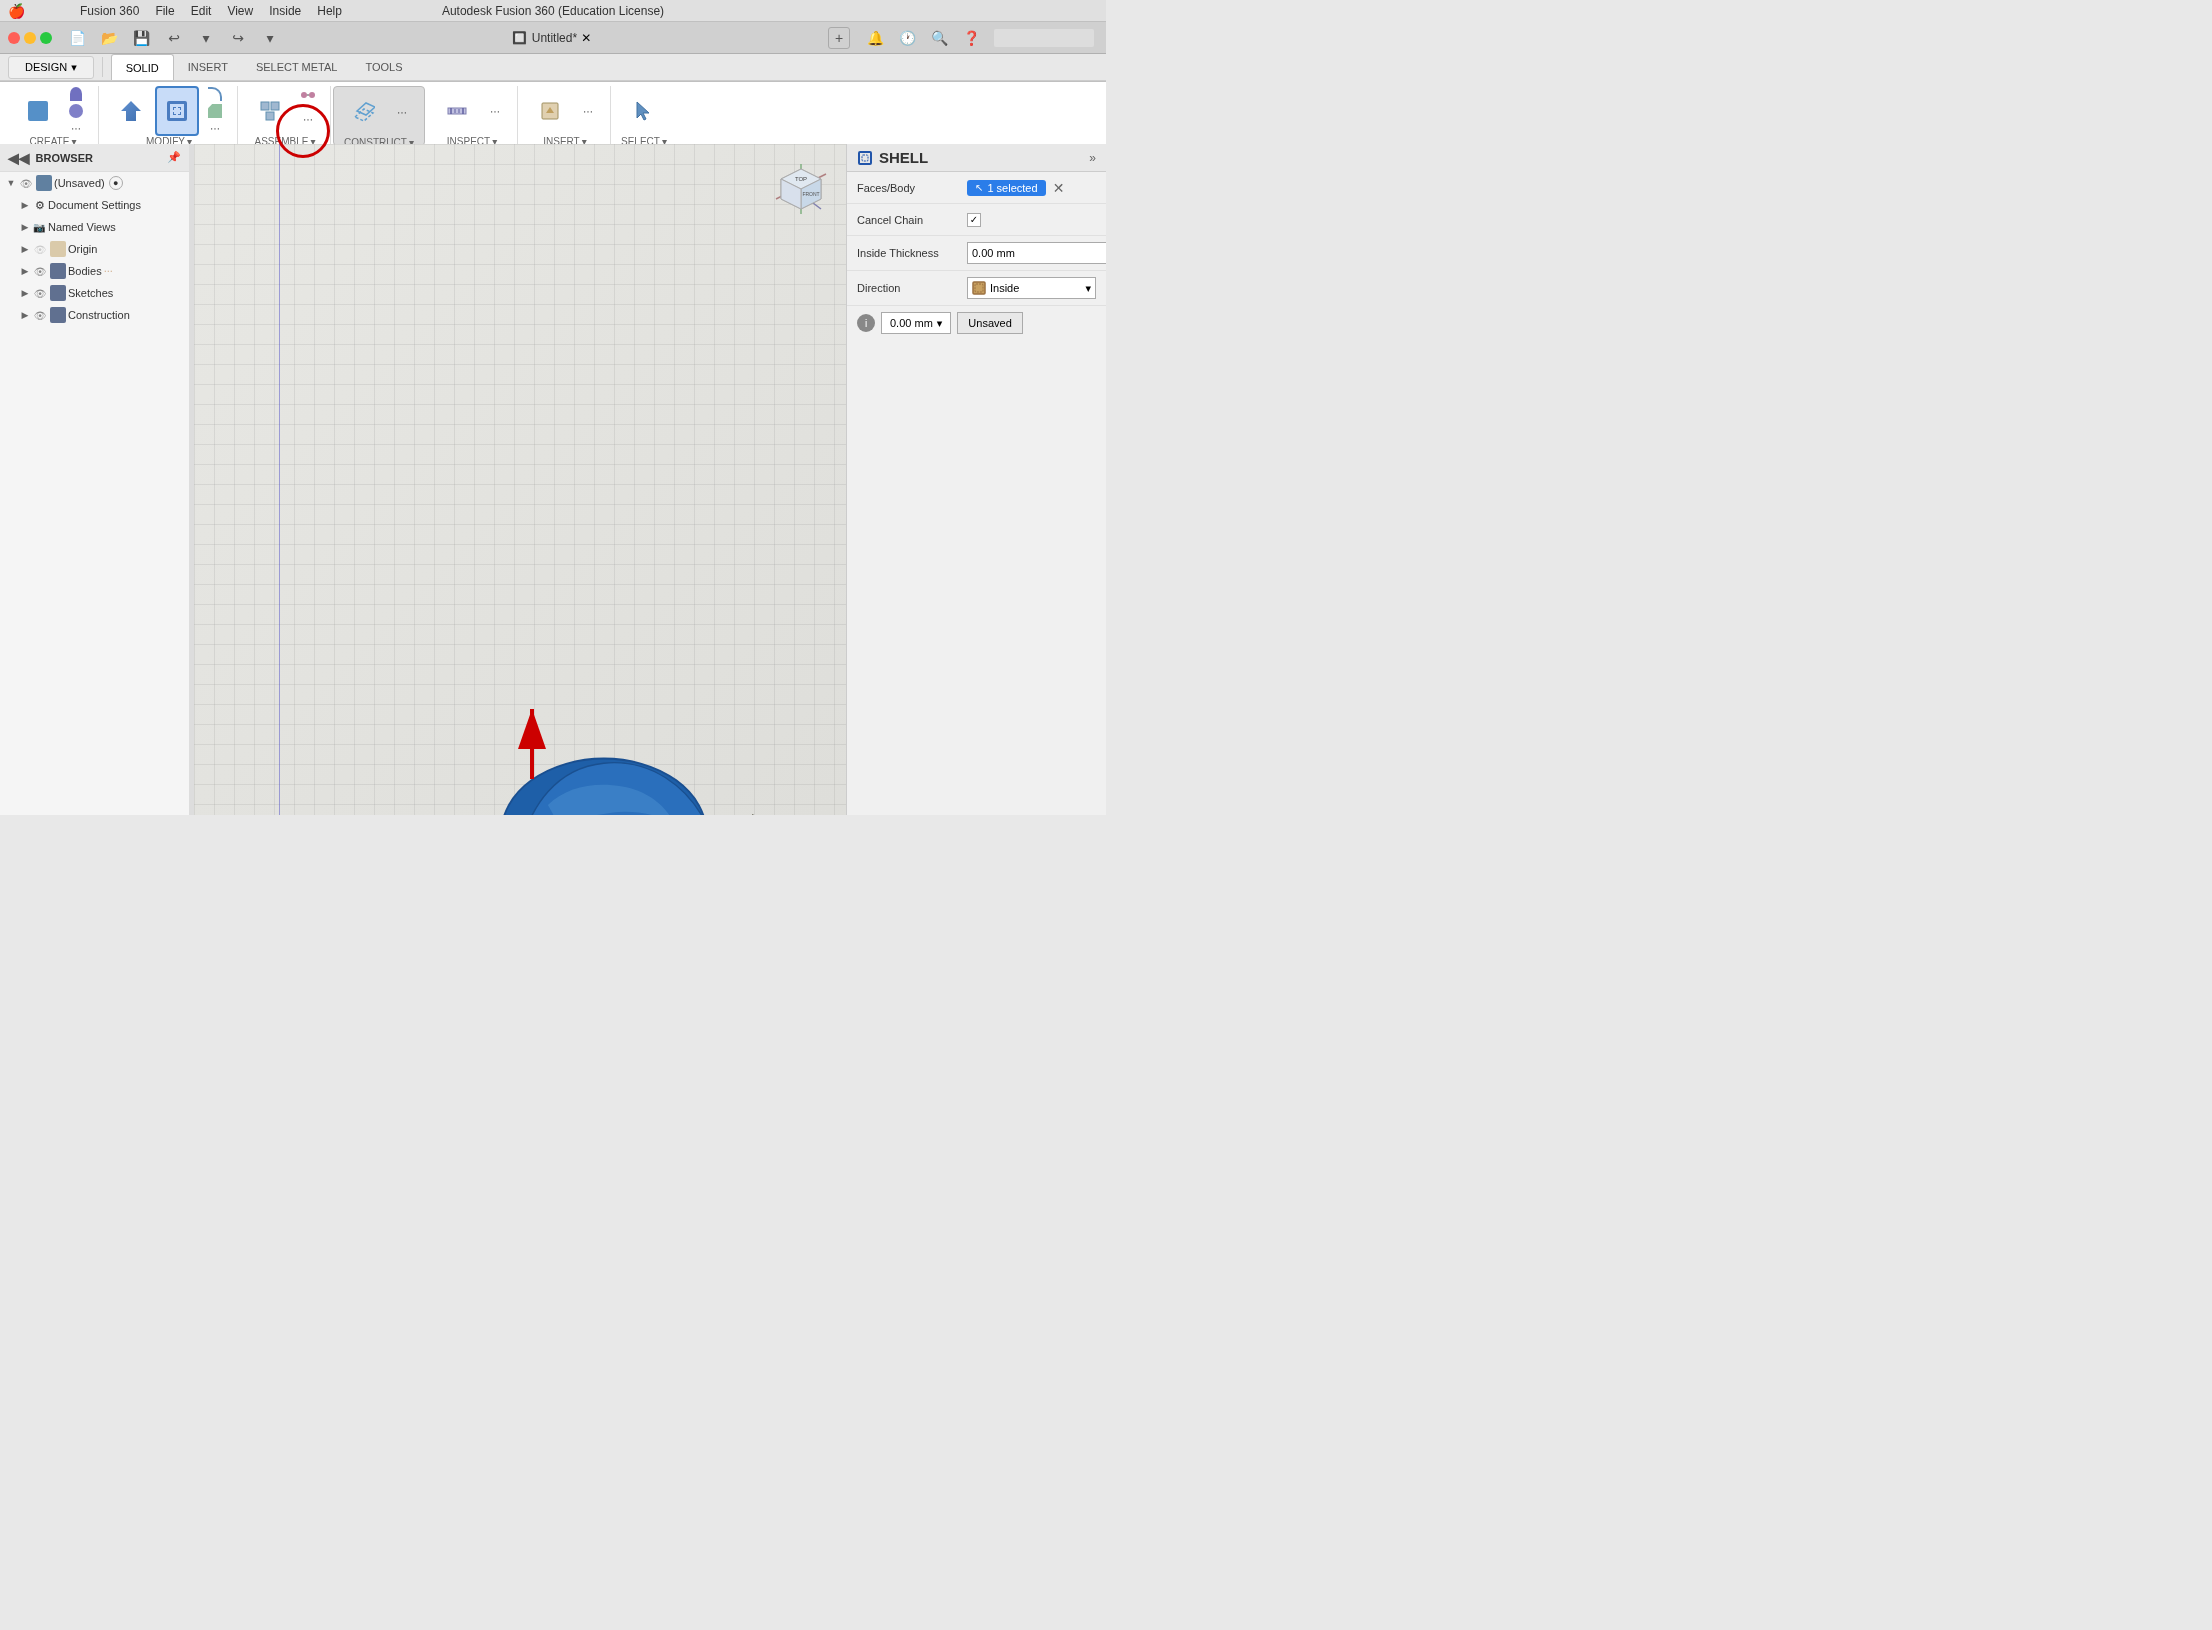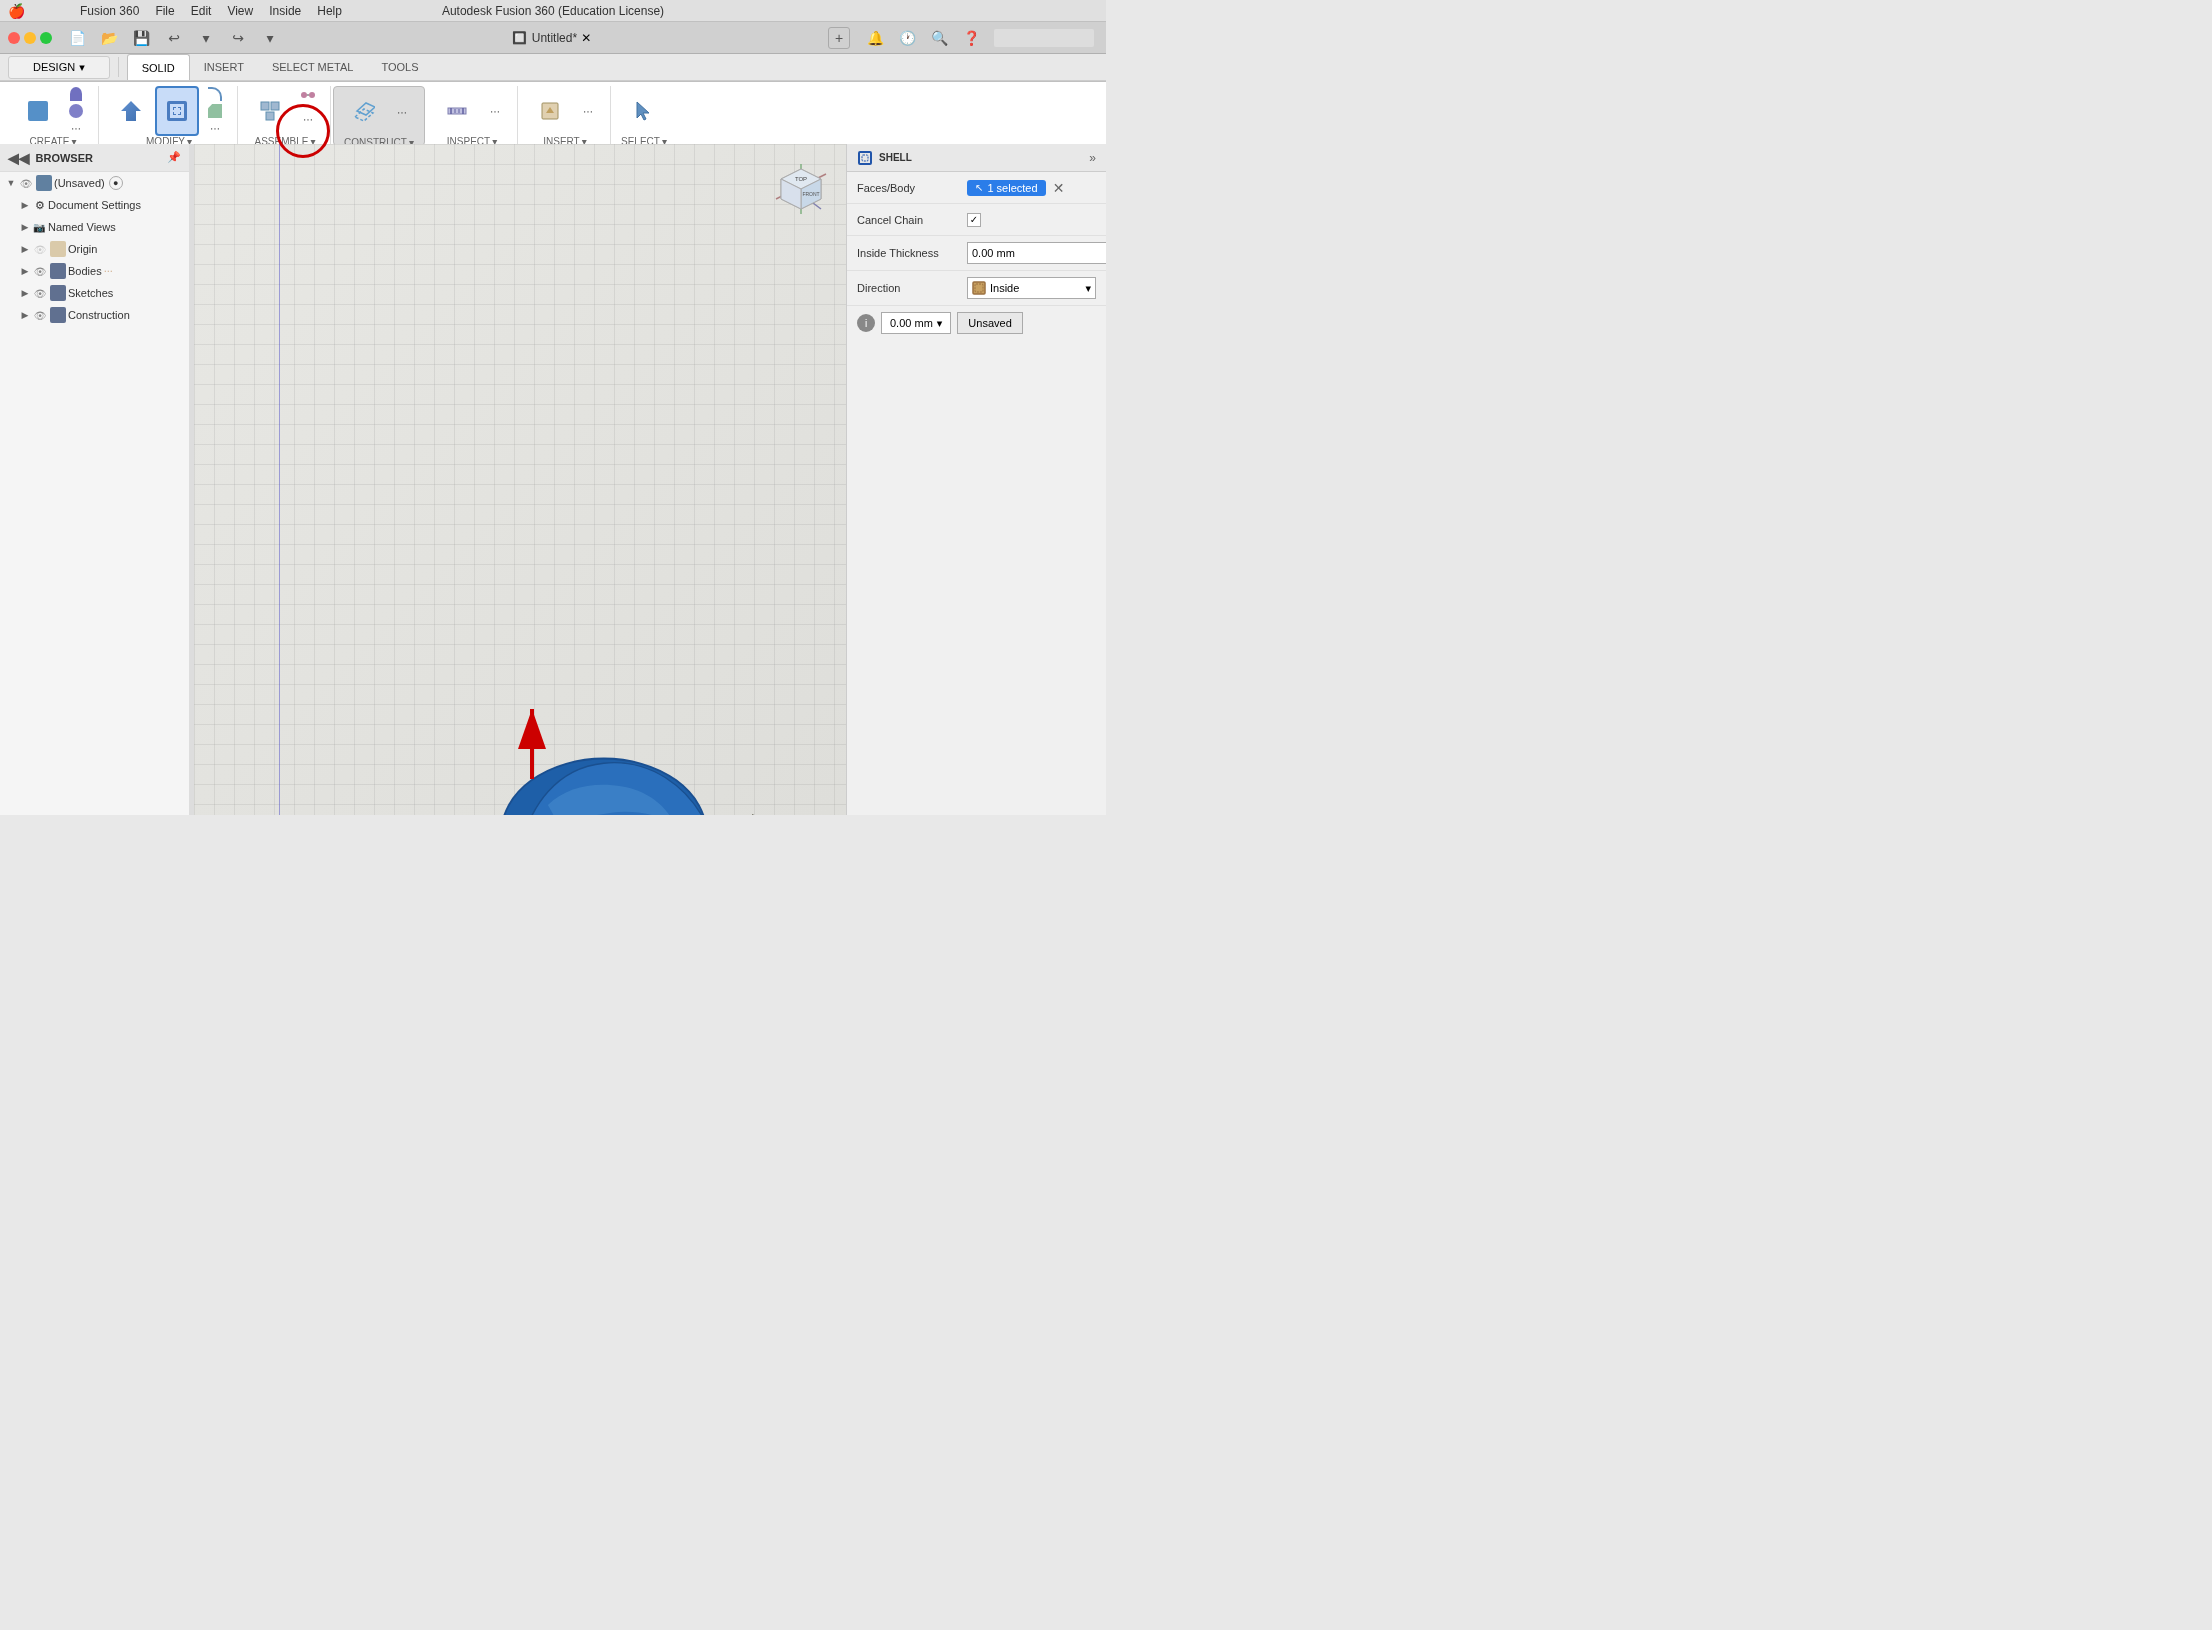--- a/index.html
+++ b/index.html
@@ -161,21 +161,21 @@
     }
     .ribbon-icon-btn .icon-shape {
       width: 22px; height: 22px;
       display: flex; align-items: center; justify-content: center;
     }
     .ribbon-icon-btn.big {
       width: 44px; height: 50px;
     }
     .ribbon-icon-btn.big .icon-shape { width: 28px; height: 28px; }
     .design-btn {
-      padding: 4px 24px;
+      padding: 4px 16px;
       background: #f0f0f0;
       border: 1px solid #ccc;
       border-radius: 3px;
       cursor: pointer;
       font-size: 11px;
       font-weight: 500;
       display: flex; align-items: center; gap: 4px;
     }
 
     
@@ -266,21 +266,21 @@
       background: #e8e8e8;
       border-bottom: 1px solid #ccc;
       height: 28px;
     }
     .shell-header-icon {
       width: 16px; height: 16px;
       margin-right: 6px;
       display: flex; align-items: center; justify-content: center;
     }
     .shell-header-title {
-      font-size: 10px;
+      font-size: 15px;
       font-weight: 600;
       color: #333;
       flex: 1;
     }
     .shell-expand-btn {
       cursor: pointer;
       color: #666;
       font-size: 12px;
     }
     .shell-row {

